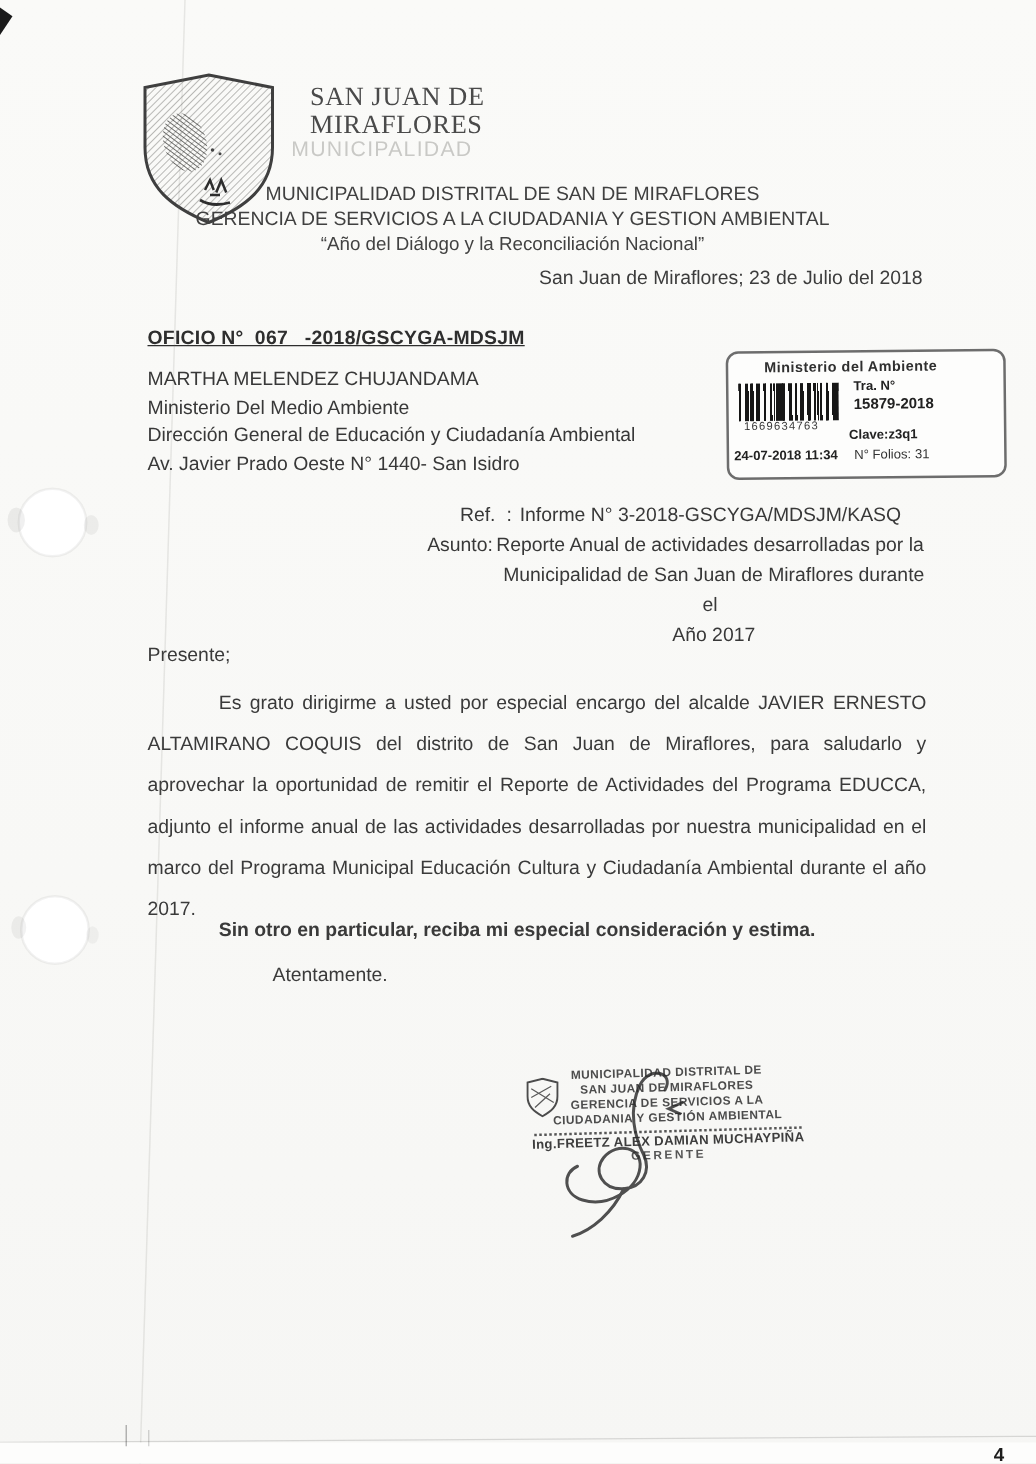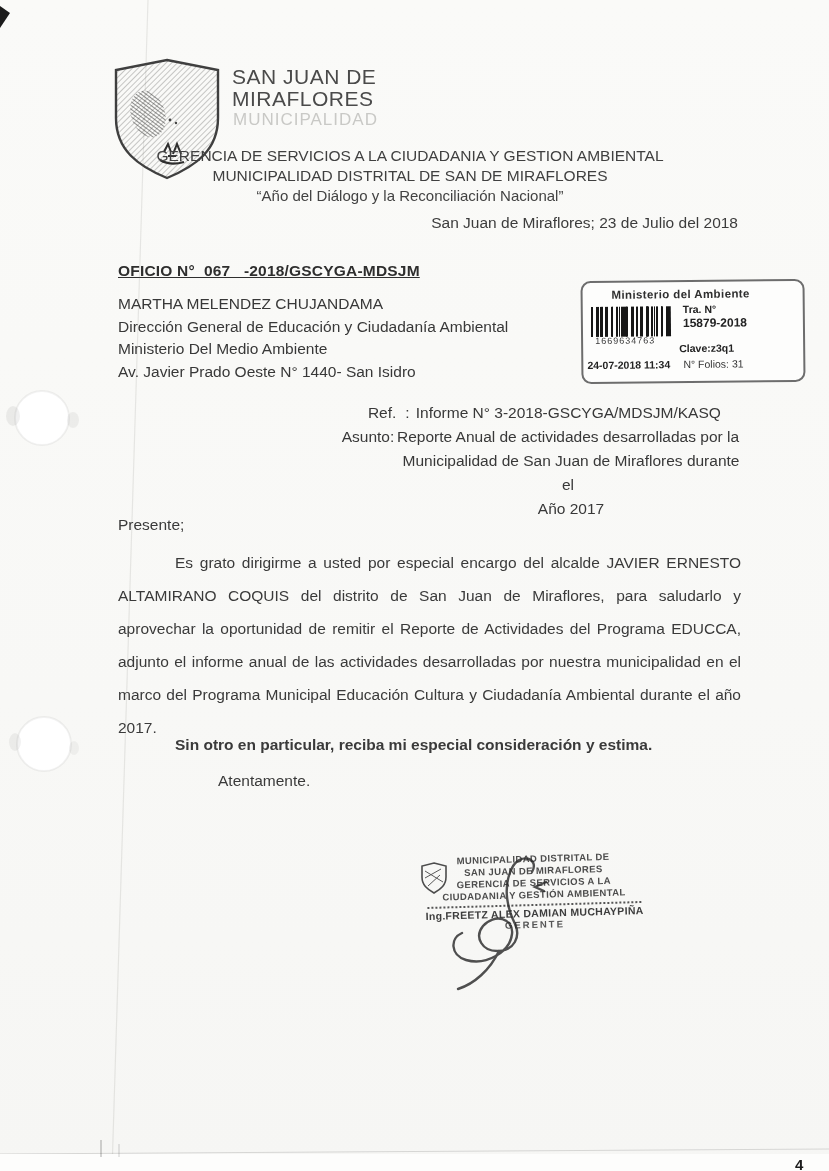--- a/index.html
+++ b/index.html
@@ -80,40 +80,40 @@
         </pattern>
       </defs>
       <path d="M57 4 L108 14 L108 62 C108 94 86 110 57 122 C28 110 6 94 6 62 L6 14 Z" fill="url(#hatch)" stroke="#3f3f3f" stroke-width="2.4"></path>
       <ellipse cx="38" cy="58" rx="17" ry="24" transform="rotate(-18 38 58)" fill="url(#hatch2)"></ellipse>
       <circle cx="60" cy="64" r="1.4" fill="#444"></circle>
       <circle cx="66" cy="67" r="1.2" fill="#444"></circle>
       <path d="M54 96 l4 -8 l3 8 M63 98 l4 -10 l4 10 M58 100 l8 0" stroke="#2e2e2e" stroke-width="2" fill="none"></path>
       <path d="M50 104 q10 6 24 2" stroke="#2e2e2e" stroke-width="2.2" fill="none"></path>
     </svg>
   </div>
-  <div class="abs logo-text" style="left:232px;top:66px;">
+  <div class="abs logo-text" style="left:248px;top:66px;font-family:Liberation Serif, serif;">
     <div>SAN JUAN DE</div>
     <div>MIRAFLORES</div>
   </div>
   <div class="abs logo-sub" style="left:233px;top:110px;">MUNICIPALIDAD</div>
 
   <div class="abs center" style="left:90px;top:146px;width:640px;">
+    <div class="lh-line">MUNICIPALIDAD DISTRITAL DE SAN DE MIRAFLORES</div>
     <div class="lh-line">GERENCIA DE SERVICIOS A LA CIUDADANIA Y GESTION AMBIENTAL</div>
-    <div class="lh-line">MUNICIPALIDAD DISTRITAL DE SAN DE MIRAFLORES</div>
     <div class="motto" style="margin-top:1px;">“Año del Diálogo y la Reconciliación Nacional”</div>
   </div>
 
   <div class="abs dateline" style="right:91px;top:214px;">San Juan de Miraflores; 23 de Julio del 2018</div>
 
   <div class="abs oficio pre" style="left:118px;top:262px;">OFICIO N°  067   -2018/GSCYGA-MDSJM</div>
 
   <div class="abs addr" style="left:118px;top:293px;">
     <div>MARTHA MELENDEZ CHUJANDAMA</div>
+    <div>Ministerio Del Medio Ambiente</div>
     <div>Dirección General de Educación y Ciudadanía Ambiental</div>
-    <div>Ministerio Del Medio Ambiente</div>
     <div>Av. Javier Prado Oeste N° 1440- San Isidro</div>
   </div>
 
   <div class="abs rstamp" style="left:581px;top:280px;">
     <div class="abs title" style="left:0;right:24px;top:6px;text-align:center;">Ministerio del Ambiente</div>
     <div class="abs barcode" style="left:8px;top:24px;"></div>
     <div class="abs bc-num" style="left:12px;top:53px;">1669634763</div>
     <div class="abs smb" style="left:100px;top:21px;">Tra. N°</div>
     <div class="abs num" style="left:100px;top:34px;">15879-2018</div>
     <div class="abs smb" style="left:96px;top:60px;">Clave:z3q1</div>

